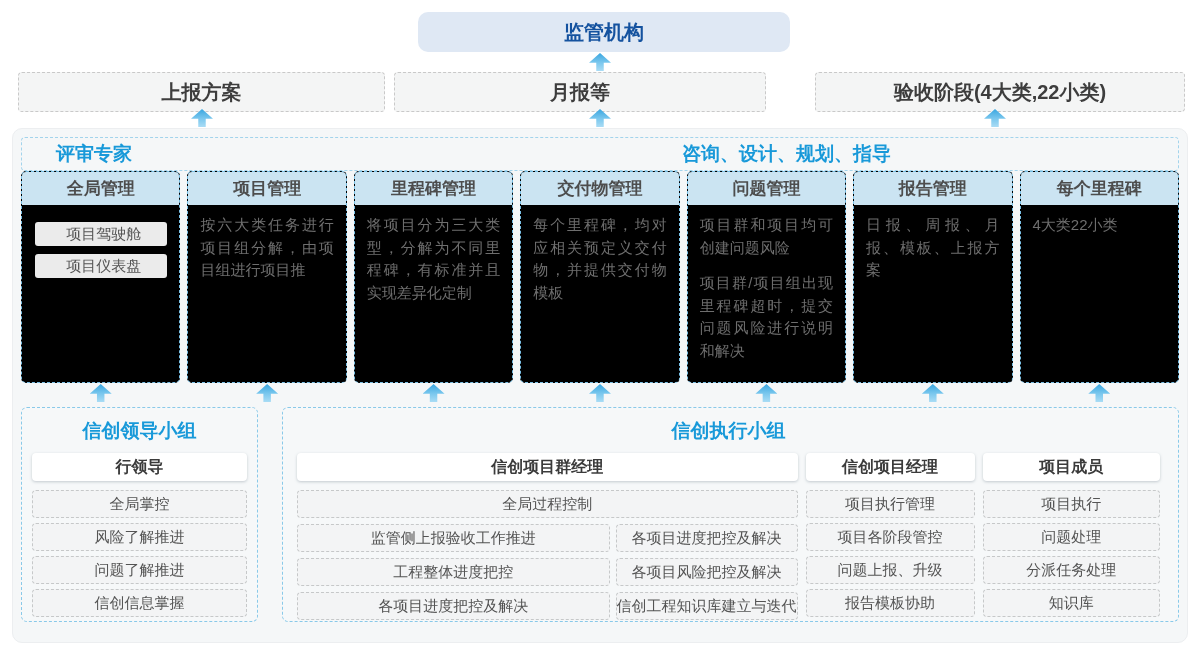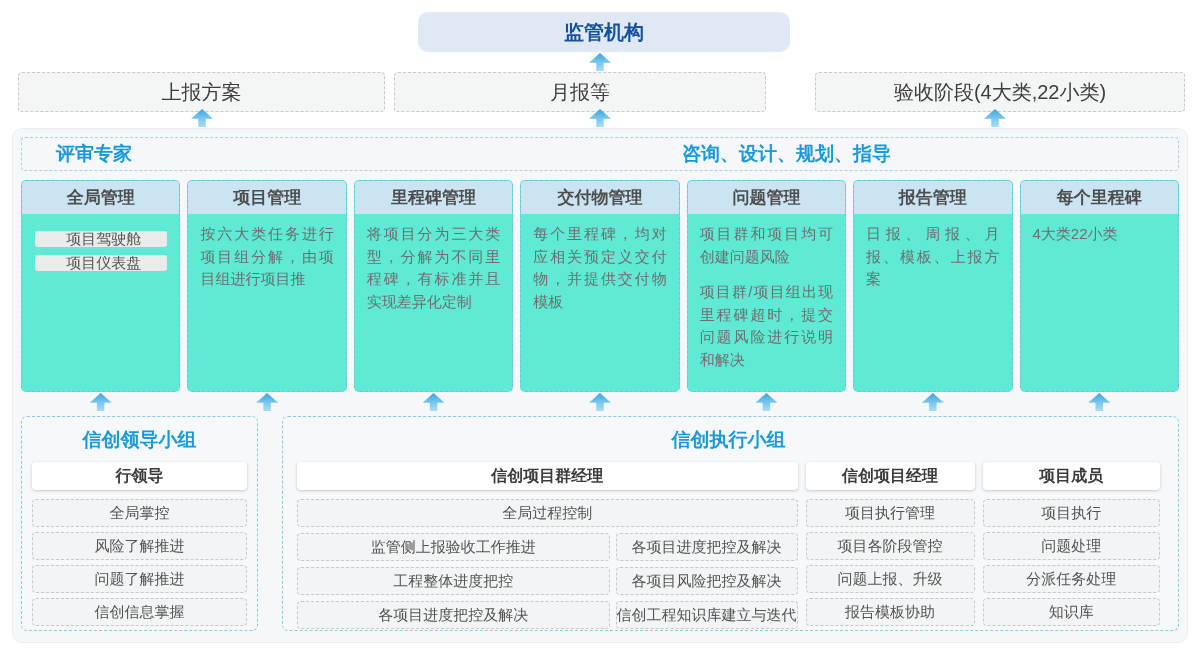--- a/index.html
+++ b/index.html
@@ -9,54 +9,54 @@
 
   
   .reg-box{position:absolute;left:418px;top:12px;width:372px;height:40px;
            background:#dfe8f4;border-radius:10px;display:flex;align-items:center;justify-content:center;
            font-size:20px;font-weight:bold;color:#14529f;}
 
   
   .out-box{position:absolute;top:72px;height:40px;background:#f4f5f5;
            border:1px dashed #c9c9c9;border-radius:4px;
            display:flex;align-items:center;justify-content:center;
-           font-size:20px;font-weight:normal;color:#3d3d3d;}
+           font-size:20px;font-weight:bold;color:#3d3d3d;}
   .out-1{left:18px;width:367px;}
   .out-2{left:394px;width:372px;}
   .out-3{left:815px;width:370px;}
 
   
   .arrow{display:inline-block;width:22px;height:18px;
          background:linear-gradient(180deg,#39a6e0 0%,#7cc8ee 55%,#a9dcf5 100%);
          clip-path:polygon(50% 0,100% 54%,67% 54%,67% 100%,33% 100%,33% 54%,0 54%);}
   .a-top{position:absolute;left:589px;top:53px;}
   .a-r1{position:absolute;top:109px;}
   .a-r1.p1{left:191px;} .a-r1.p2{left:589px;} .a-r1.p3{left:984px;}
 
   
   .main{position:absolute;left:12px;top:128px;width:1176px;height:515px;
         background:#f5f7f8;border:1px solid #eceef0;border-radius:10px;
         padding:8px 8px 0 8px;}
 
-  .strip{position:relative;height:34px;border:1px dashed #a3d4ec;border-radius:4px;margin-bottom:9px;}
+  .strip{position:relative;height:34px;border:1px dashed #a3d4ec;border-radius:4px;margin-bottom:0;}
   .strip-label{position:absolute;top:0;height:32px;line-height:32px;
                font-size:19px;font-weight:bold;color:#1899d9;white-space:nowrap;}
   .strip-left{left:34px;}
   .strip-right{left:660px;}
 
   
   .cols{display:flex;gap:7px;height:212px;}
-  .col{flex:1;border:1px dashed #79bfe4;border-radius:5px;background:#5eead4;overflow:hidden;}
+  .col{flex:1;border:1px dashed #79bfe4;border-radius:5px;background:#000000;overflow:hidden;}
   .col-hd{height:33px;background:#cbe4f2;display:flex;align-items:center;justify-content:center;
           font-size:17px;font-weight:bold;color:#4d4d4d;}
   .col-bd{padding:9px 12px;font-size:15px;color:#6e6e6e;line-height:1.5;
           text-align:justify;text-justify:inter-ideograph;}
   .col-bd p{margin:0;}
   .col-bd p + p{margin-top:13px;}
-  .chip{width:132px;height:16px;margin:8px auto 0;background:#ebebeb;border-radius:3px;
+  .chip{width:132px;height:24px;margin:8px auto 0;background:#ebebeb;border-radius:3px;
         display:flex;align-items:center;justify-content:center;font-size:15px;color:#555;padding-left:6px;}
   .chip + .chip{margin-top:8px;}
 
   
   .arrows7{display:flex;gap:7px;height:24px;align-items:center;}
   .acell{flex:1;text-align:center;}
 
   
   .groups{display:flex;gap:24px;height:215px;}
   .grp{border:1px dashed #89c9e9;border-radius:6px;background:#f6f8f9;}

